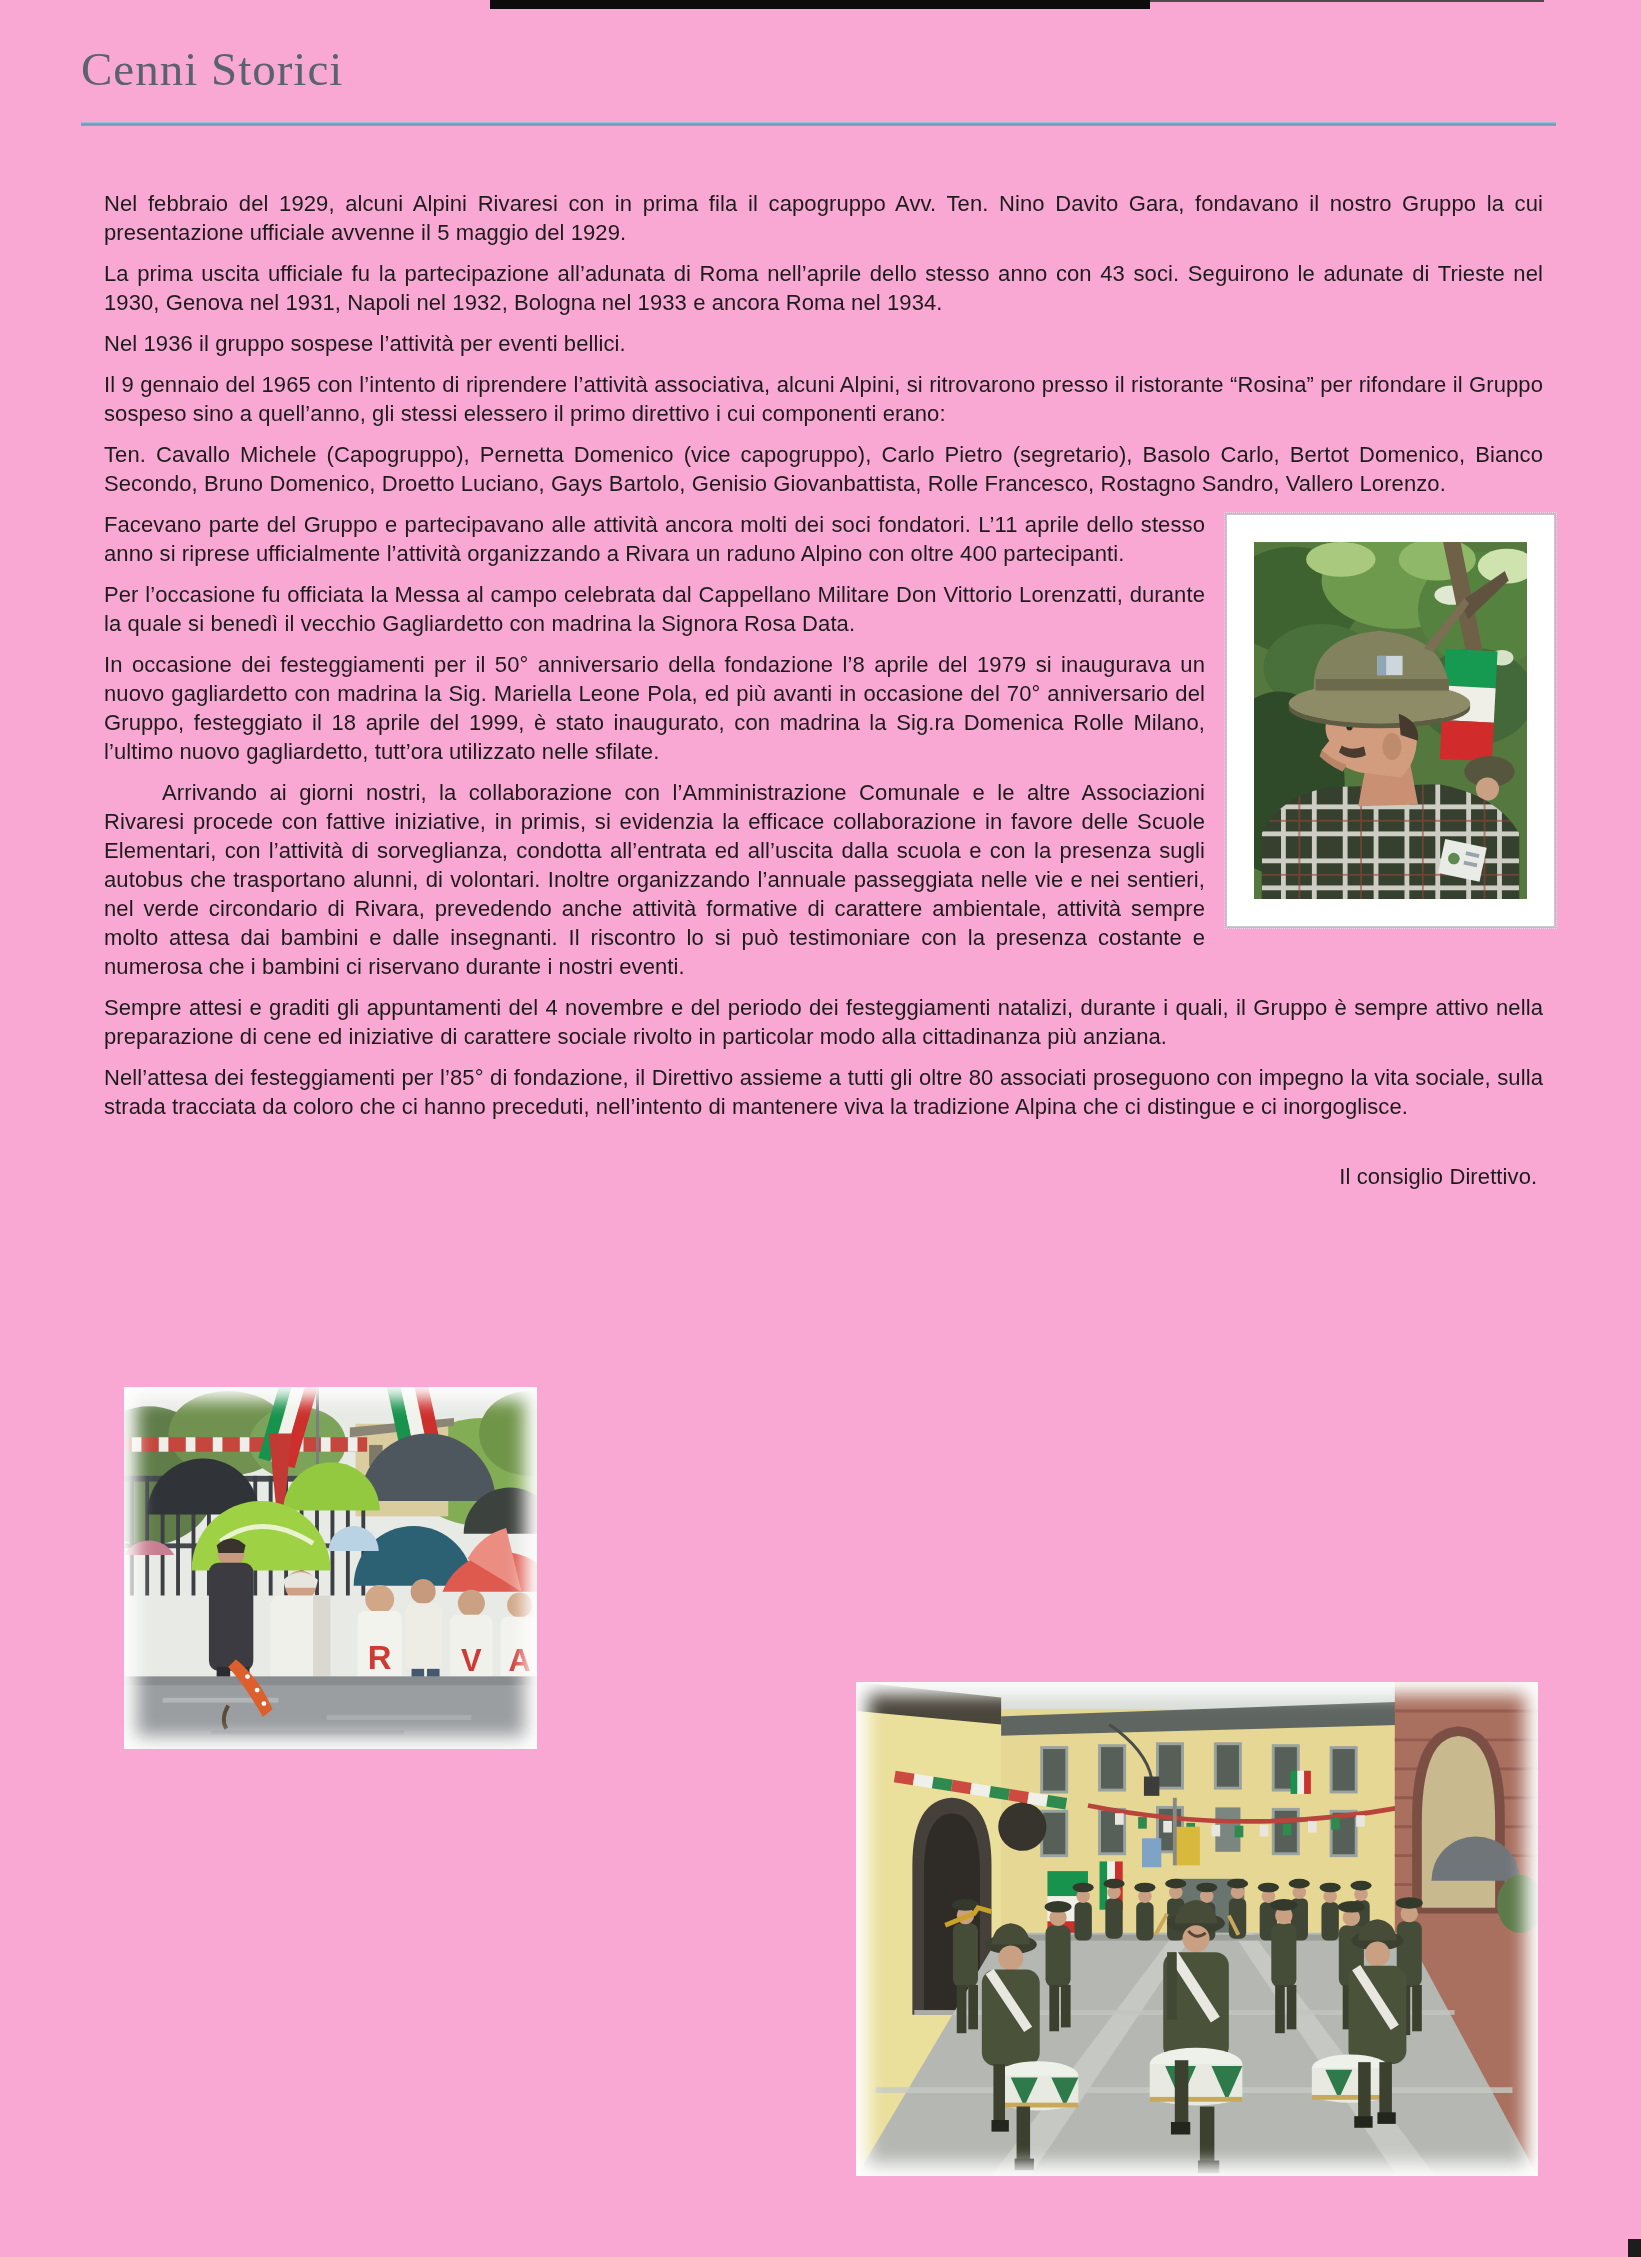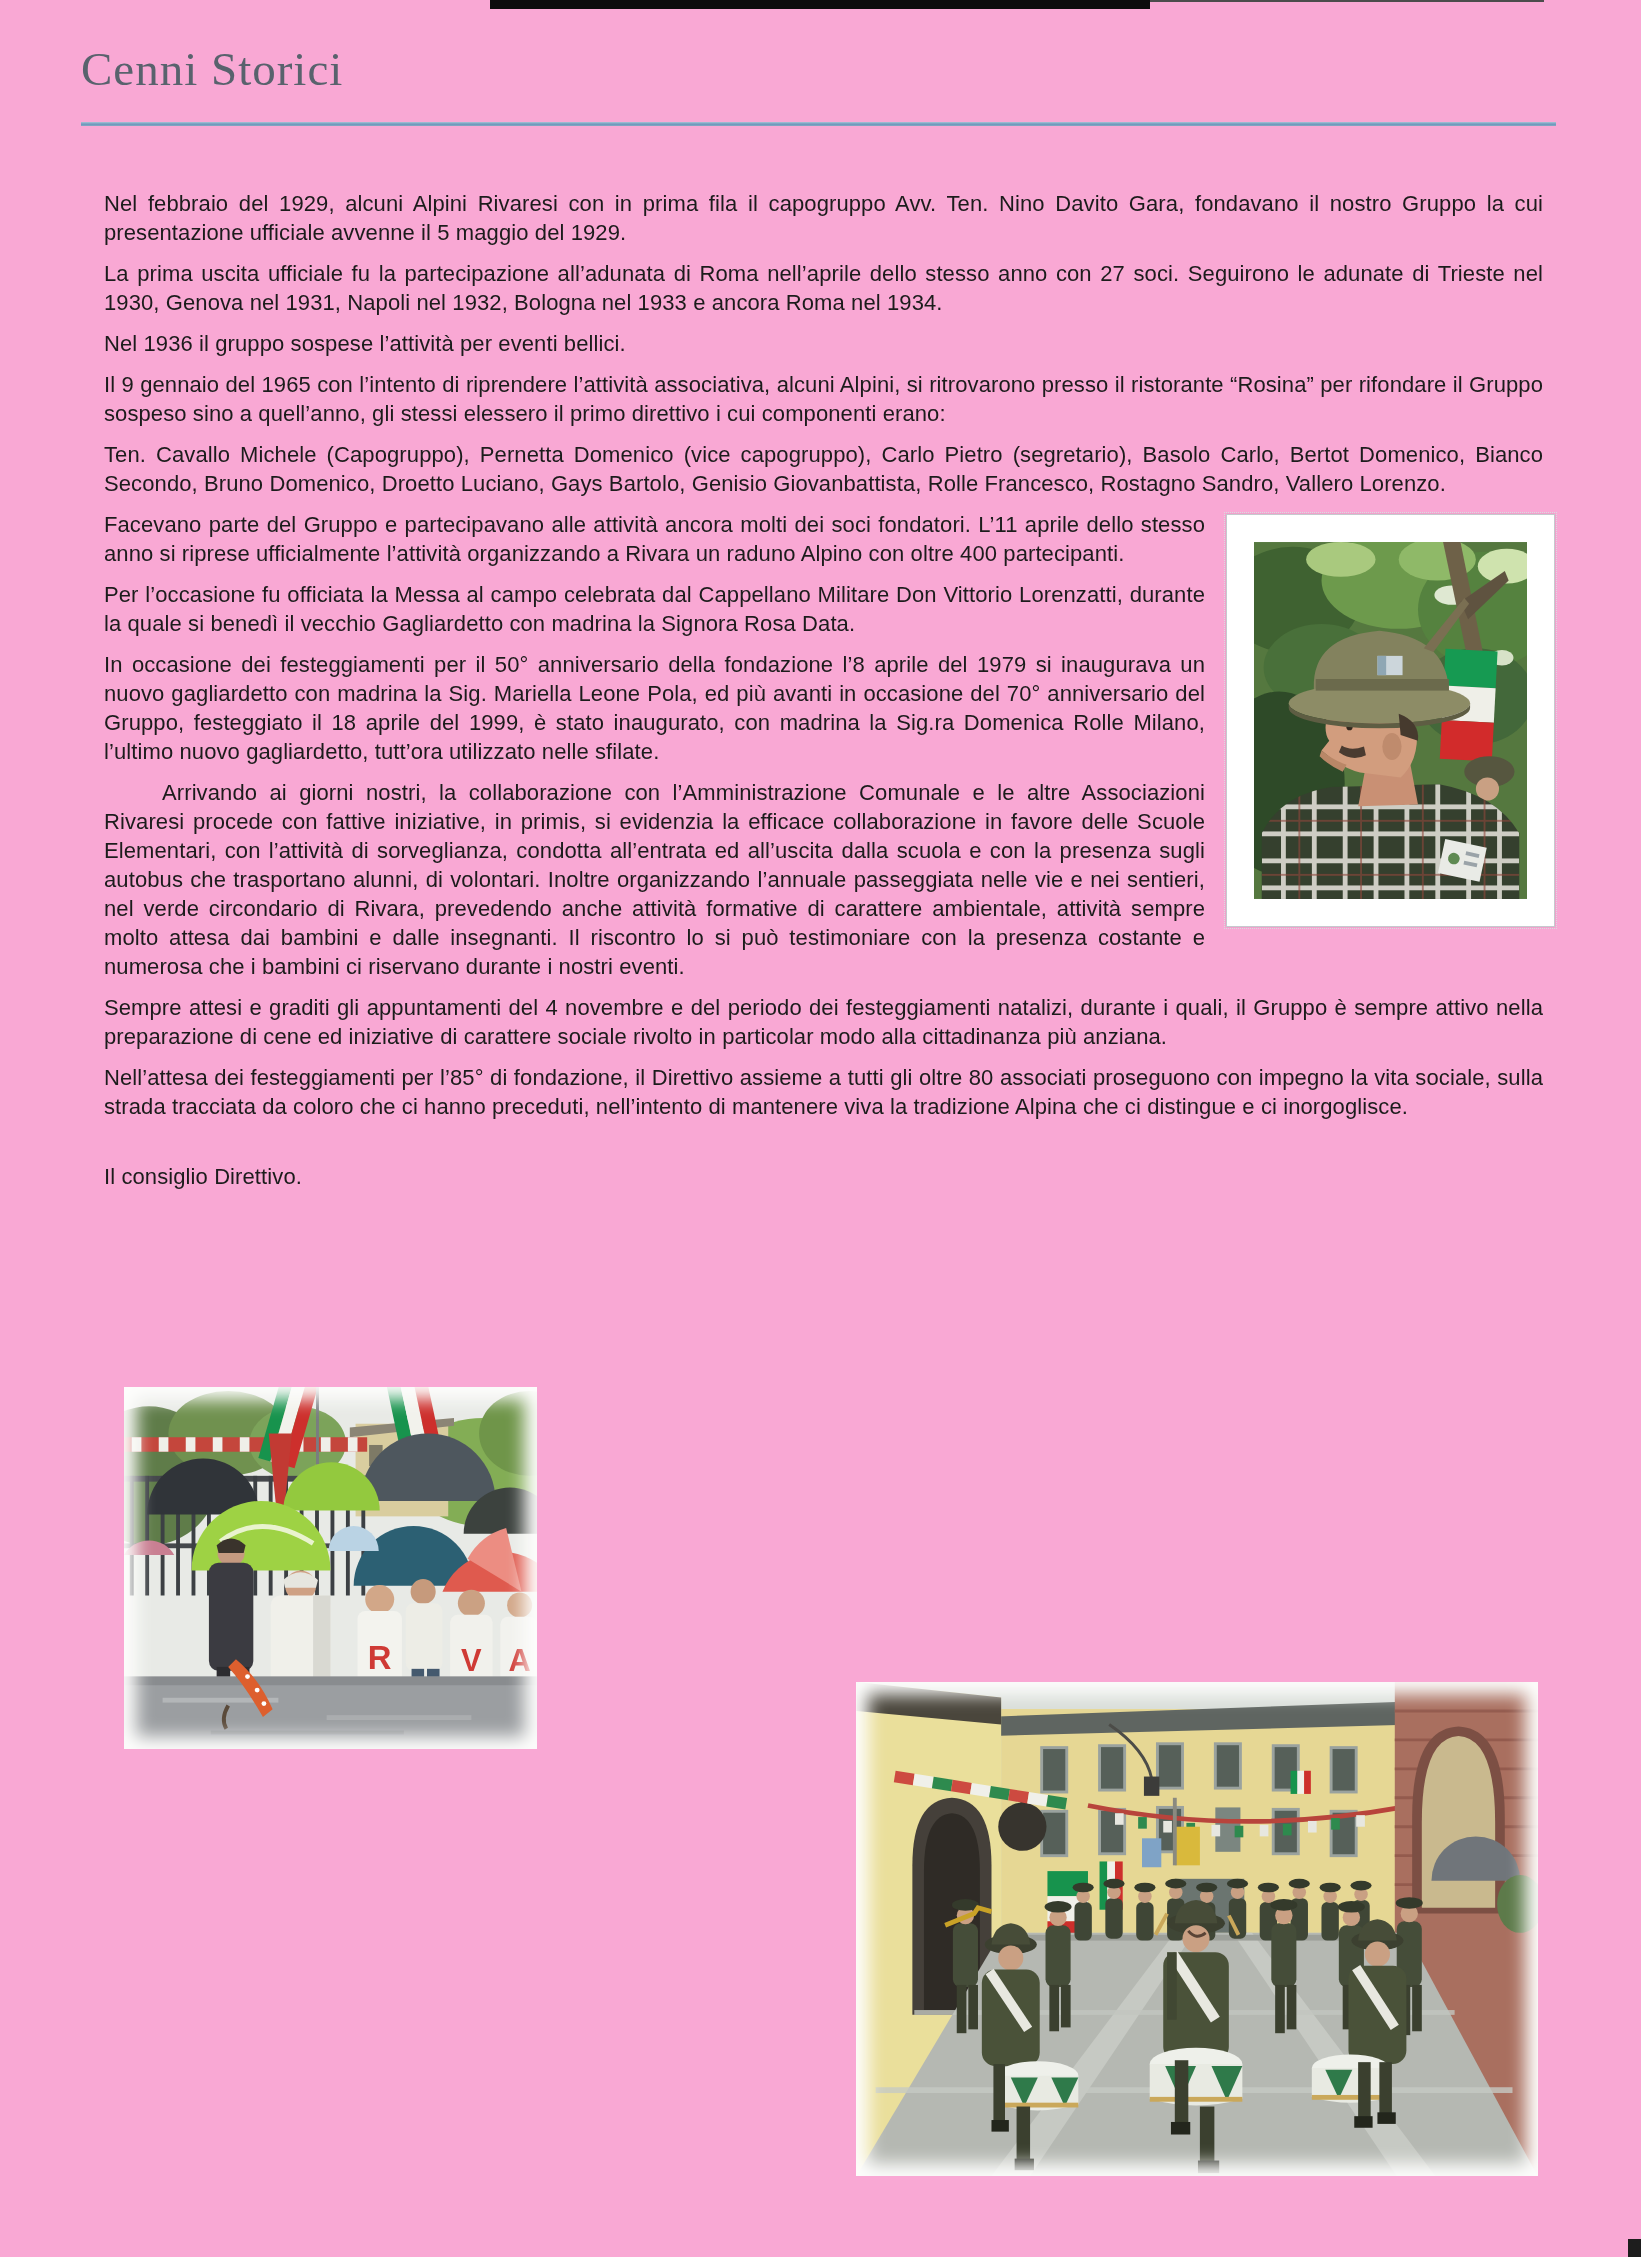--- a/index.html
+++ b/index.html
@@ -21,21 +21,21 @@
     position:absolute;left:81px;top:122px;width:1475px;height:3.9px;
     background:linear-gradient(#a9c3d6 0%,#6d97bb 55%,#87a9c4 100%);
   }
   
   .content{
     position:absolute;left:92px;top:177px;width:1463px;
     font-size:22px;line-height:29px;text-align:justify;letter-spacing:0.1px;
   }
   .content p{margin:12px;}
   .content p.indent{text-indent:58px;}
-  .closing{margin-top:41px !important;text-align:left;padding-right:5.8px;}
+  .closing{margin-top:41px !important;text-align:right;padding-right:5.8px;}
   
   .portrait-frame{
     float:right;margin:3.9px 0 13.5px 21px;
     width:273px;height:357px;background:#ffffff;
     border:1px solid #c6c9ce;outline:1px dotted #d9dce0;outline-offset:1.9px;
     padding:27px 27px;box-shadow:0 0 1.9px rgba(0,0,0,.12);
   }
   .portrait-frame svg{display:block;}
   
   .photo{position:absolute;}
@@ -51,21 +51,21 @@
 <div class="page">
 
   <div class="scan-line"></div>
   <div class="scan-bar"></div>
 
   <h1 class="title">Cenni Storici</h1>
   <div class="title-rule"></div>
 
   <div class="content">
     <p>Nel febbraio del 1929, alcuni Alpini Rivaresi con in prima fila il capogruppo Avv. Ten. Nino Davito Gara, fondavano il nostro Gruppo la cui presentazione ufficiale avvenne il 5 maggio del 1929.</p>
-    <p>La prima uscita ufficiale fu la partecipazione all’adunata di Roma nell’aprile dello stesso anno con 27 soci. Seguirono le adunate di Trieste nel 1930, Genova nel 1931, Napoli nel 1932, Bologna nel 1933 e ancora Roma nel 1934.</p>
+    <p>La prima uscita ufficiale fu la partecipazione all’adunata di Roma nell’aprile dello stesso anno con 43 soci. Seguirono le adunate di Trieste nel 1930, Genova nel 1931, Napoli nel 1932, Bologna nel 1933 e ancora Roma nel 1934.</p>
     <p>Nel 1936 il gruppo sospese l’attività per eventi bellici.</p>
     <p>Il 9 gennaio del 1965 con l’intento di riprendere l’attività associativa, alcuni Alpini, si ritrovarono presso il ristorante “Rosina” per rifondare il Gruppo sospeso sino a quell’anno, gli stessi elessero il primo direttivo i cui componenti erano:</p>
     <p>Ten. Cavallo Michele (Capogruppo), Pernetta Domenico (vice capogruppo), Carlo Pietro (segretario), Basolo Carlo, Bertot Domenico, Bianco Secondo, Bruno Domenico, Droetto Luciano, Gays Bartolo, Genisio Giovanbattista, Rolle Francesco, Rostagno Sandro, Vallero Lorenzo.</p>
 
     <figure class="portrait-frame">
       <svg width="273" height="357" viewBox="0 0 283 370">
 
         <rect width="283" height="370" fill="#55783f"></rect>
         <ellipse cx="40" cy="60" rx="70" ry="55" fill="#3f6231"></ellipse>
         <ellipse cx="150" cy="40" rx="80" ry="50" fill="#6d9a4c"></ellipse>

